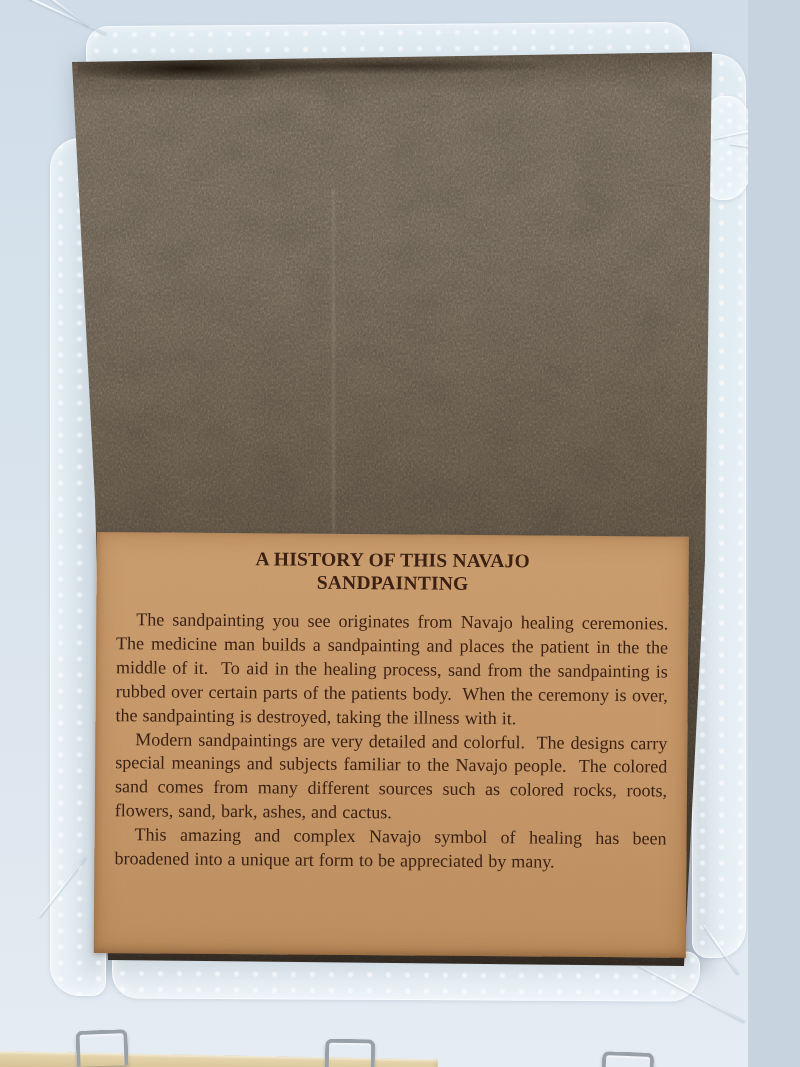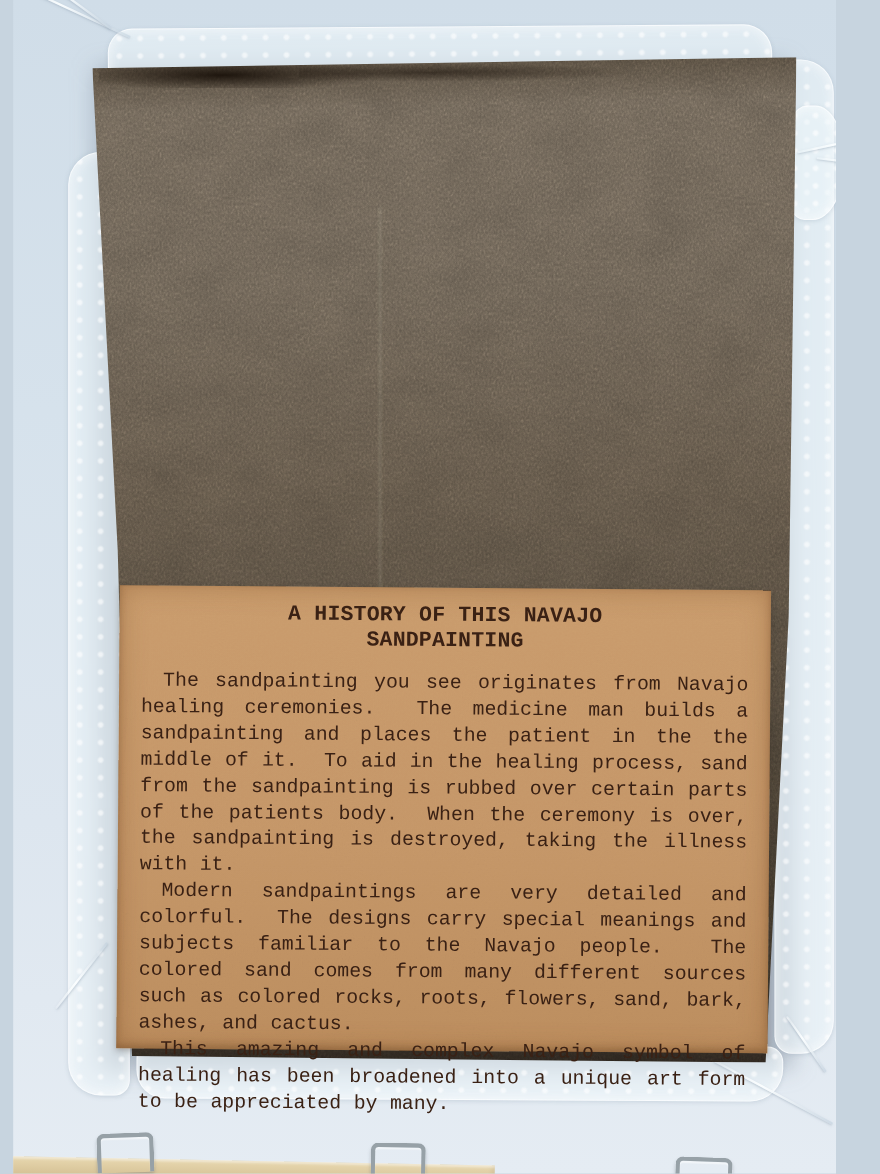--- a/index.html
+++ b/index.html
@@ -1,20 +1,19 @@
 <!DOCTYPE html>
 <html><head>
 <meta charset="utf-8">
 <style>
   html,body{margin:0;padding:0;background:#c7d4df;}
   .photo{
     position:relative;width:748px;height:1067px;overflow:hidden;
-    font-family:Liberation Mono, monospace;
+    font-family:Liberation Serif, serif;
     background:linear-gradient(180deg,#d0dde8 0%,#d6e2ec 35%,#dde6ef 70%,#e5ecf3 100%);
-    margin-left:12px;
   }
   
   .plastic{
     position:absolute;
     background-color:rgba(237,245,250,0.55);
     background-image:radial-gradient(circle,rgba(255,255,255,0.6) 1.5px,rgba(205,220,232,0) 3.5px);
     background-size:19px 16px;
     border:1px solid rgba(252,254,255,0.8);
     box-shadow:inset 0 0 12px rgba(255,255,255,0.65),0 1px 4px rgba(140,158,174,0.3);
   }

